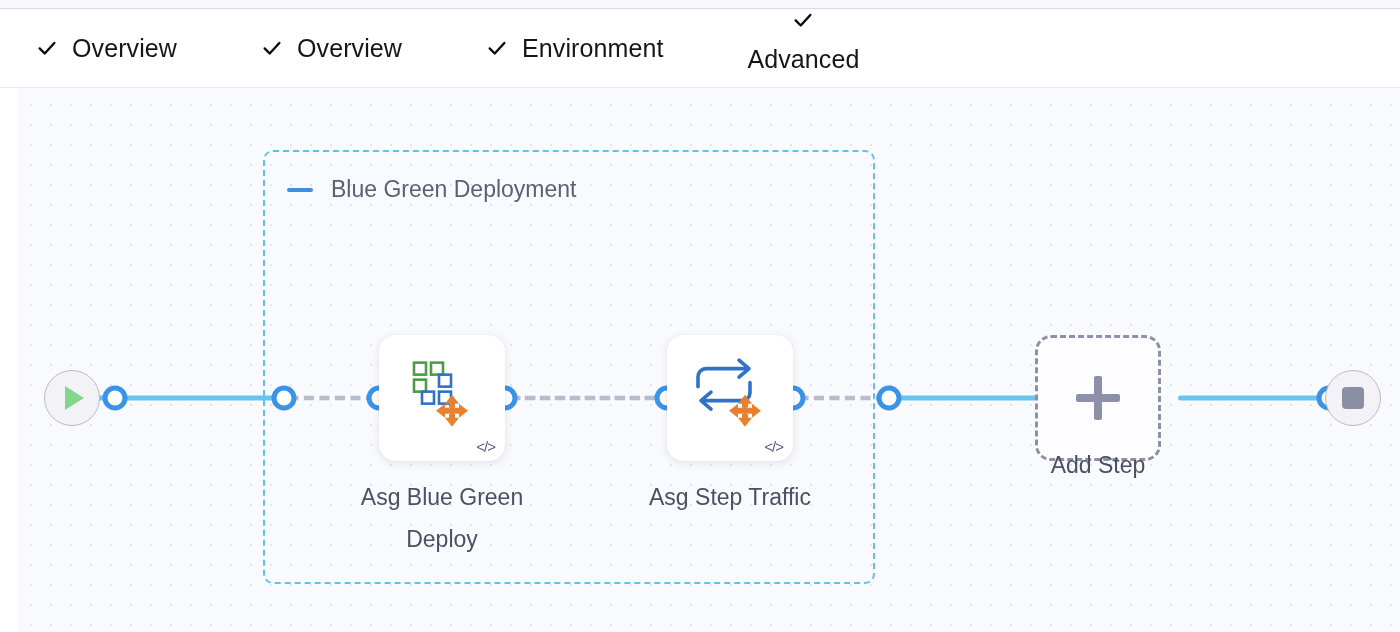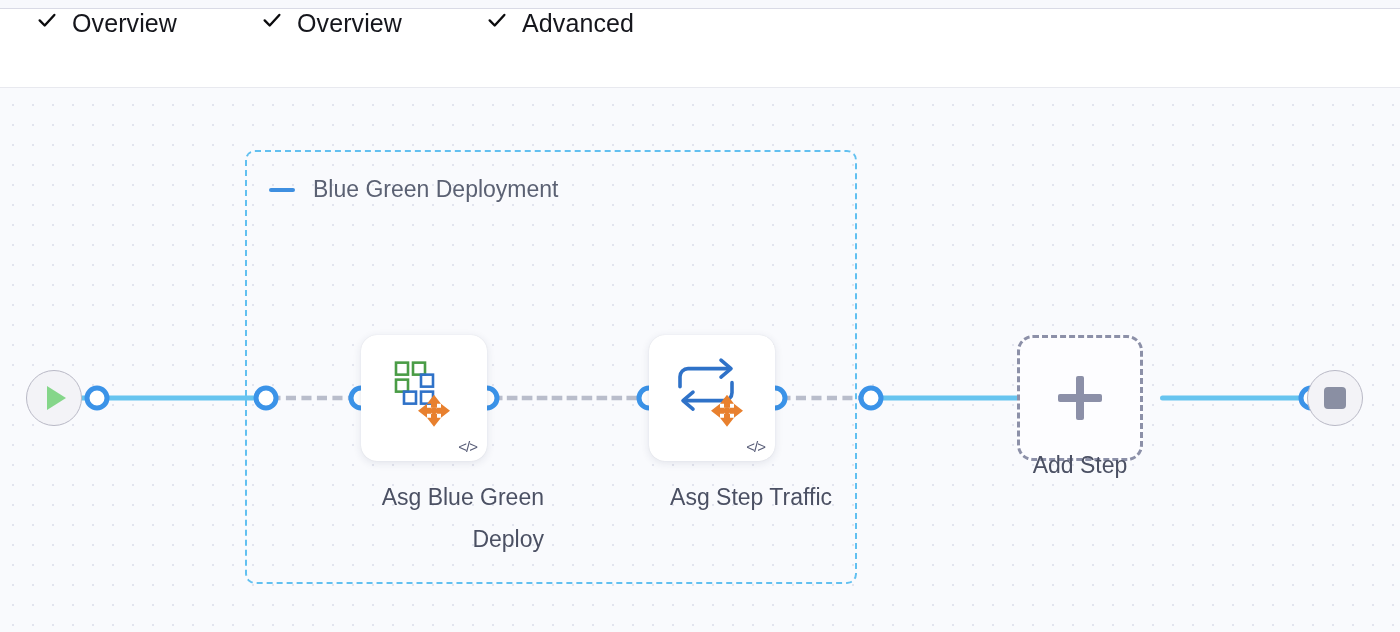--- a/index.html
+++ b/index.html
@@ -22,30 +22,30 @@
     position: relative;
     height: 79px;
     background: #ffffff;
     display: flex;
     align-items: center;
     padding-left: 36px;
     border-bottom: 1px solid #e8e9ef;
   }
   .tab {
     display: flex;
-    align-items: flex-start;
+    align-items: center;
     gap: 14px;
     height: 79px;
     padding: 0 28px 0 0;
     margin-right: 56px;
     position: relative;
     cursor: pointer;
     user-select: none;
   }
-  .tab:last-child { margin-right: 0; }
+  .tab:last-child { margin-right: 0; flex-direction: column; }
   .tab .check {
     width: 22px; height: 22px;
     flex: 0 0 22px;
     color: #0b0b0d;
   }
   .tab .check svg { display: block; width: 22px; height: 22px; }
   .tab .tab-label {
     font-size: 25px;
     color: #15161c;
     letter-spacing: .1px;
@@ -59,20 +59,21 @@
     height: 5px;
     border-radius: 3px 3px 0 0;
     background: #2a7fd4;
   }
 
   
   .canvas-wrap {
     position: relative;
     height: 544px;
     background: #ffffff;
+    padding-left: 18px;
     text-decoration: underline;
   }
   .canvas {
     position: relative;
     width: 100%; height: 100%;
     background-color: #f9fafd;
     background-image: radial-gradient(#e2e4ee 1.2px, transparent 1.3px);
     background-size: 20px 20px;
     background-position: 3px 7px;
     overflow: hidden;
@@ -184,21 +185,21 @@
     font-size: 15px;
     color: #575c77;
     font-family: "Liberation Sans", sans-serif;
     letter-spacing: -1px;
   }
   .node-label {
     position: absolute;
     top: 388px;
     transform: translateX(-50%);
     width: 240px;
-    text-align: right;
+    text-align: center;
     font-size: 23px;
     line-height: 42px;
     color: #4b5063;
     pointer-events: none;
   }
 
   
   .add-step {
     position: absolute;
     top: 310px;
@@ -253,20 +254,28 @@
 
   <div class="tab">
     <span class="check">
       <svg viewBox="0 0 24 24" fill="none" stroke="currentColor" stroke-width="2.6" stroke-linecap="round" stroke-linejoin="round">
           <polyline points="4 12.5 9.5 18 20 6.5"></polyline>
         </svg>
     </span>
     <span class="tab-label">Overview</span>
   </div>
 
+  <div class="tab">
+    <span class="check">
+      <svg viewBox="0 0 24 24" fill="none" stroke="currentColor" stroke-width="2.6" stroke-linecap="round" stroke-linejoin="round">
+          <polyline points="4 12.5 9.5 18 20 6.5"></polyline>
+        </svg>
+    </span>
+    <span class="tab-label">Environment</span>
+  </div>
 
 
   <div class="tab">
     <span class="check">
       <svg viewBox="0 0 24 24" fill="none" stroke="currentColor" stroke-width="2.6" stroke-linecap="round" stroke-linejoin="round">
           <polyline points="4 12.5 9.5 18 20 6.5"></polyline>
         </svg>
     </span>
     <span class="tab-label">Advanced</span>
   </div>

